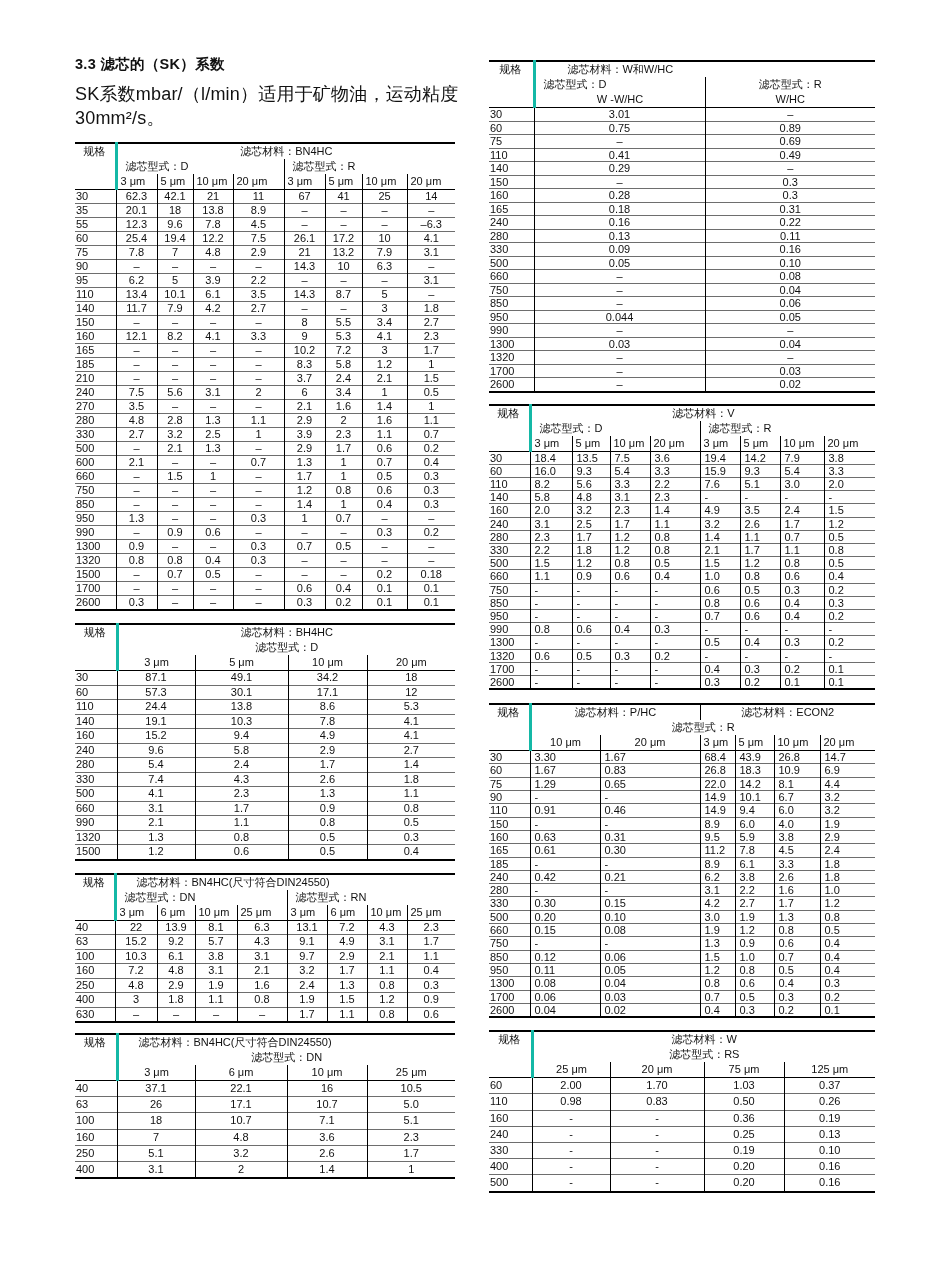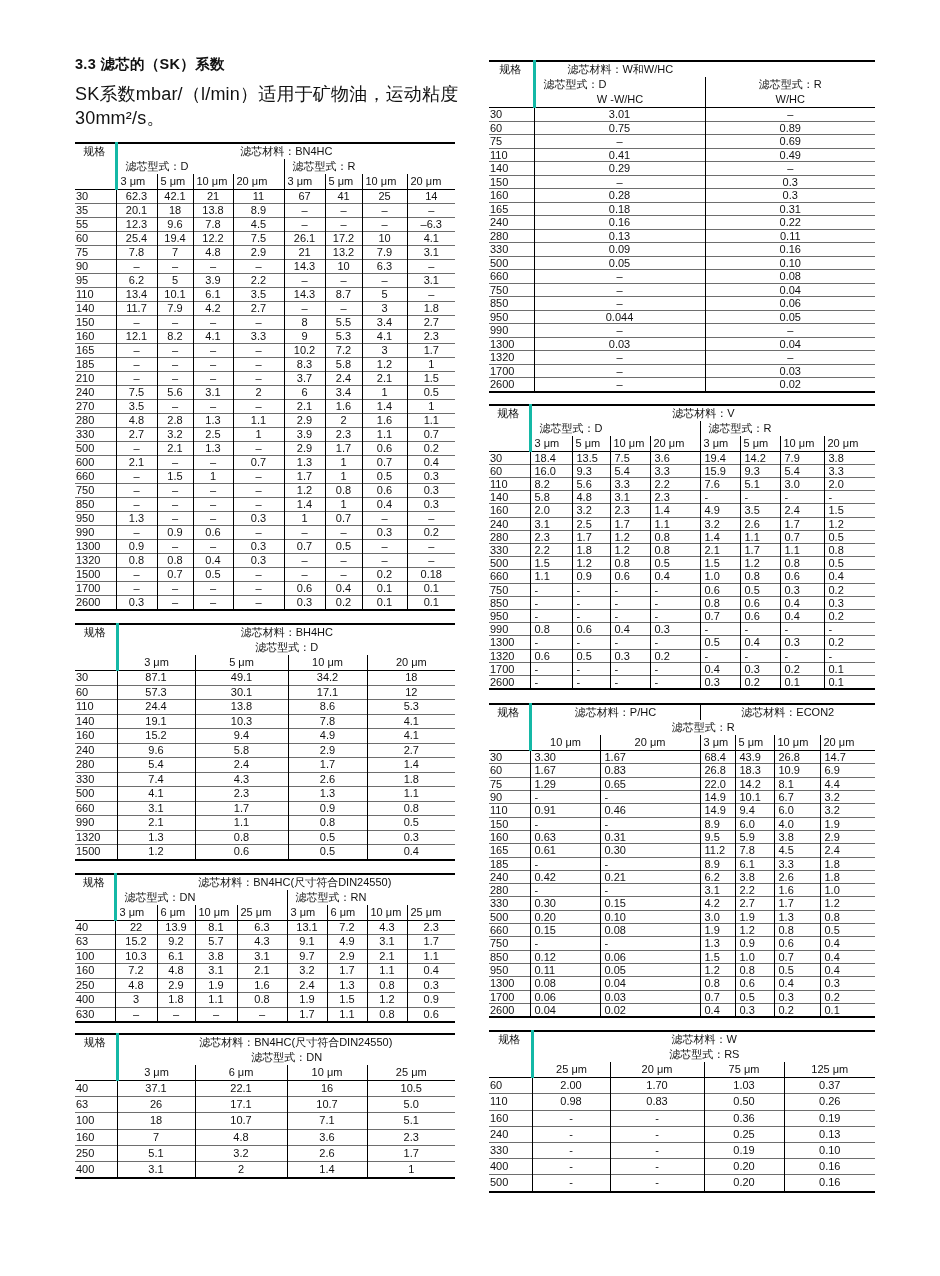--- a/index.html
+++ b/index.html
@@ -24,21 +24,21 @@
   .col-right table.doc-table{width:386px;}
 
   .doc-table thead{border-bottom:1.5px solid #000;}
   .doc-table th{
     font-weight:normal;font-size:11px;line-height:15px;
     padding:0 2px;text-align:center;vertical-align:top;overflow:hidden;white-space:nowrap;
   }
   .doc-table th.spec{text-align:center;border-right:3px solid #14b8a6;padding-left:1px;}
   .doc-table th.vl{border-left:1px solid #000;}
   .doc-table th.um{text-align:left;padding-left:3px;}
-  .doc-table th.mat-left{text-align:center;padding-left:20px;}
+  .doc-table th.mat-left{text-align:left;padding-left:20px;}
   .doc-table th.type-l{text-align:left;padding-left:8px;}
   .doc-table th .mline{line-height:15px;text-align:center;}
 
   .doc-table tbody td{
     font-size:11px;padding:0 2px;text-align:center;vertical-align:middle;
     overflow:hidden;white-space:nowrap;
   }
   .doc-table tbody tr + tr td{border-top:1px solid #6e6e6e;}
   .doc-table tbody td + td{border-left:1px solid #000;}
   .doc-table tbody td:first-child{text-align:left;padding-left:1px;}

